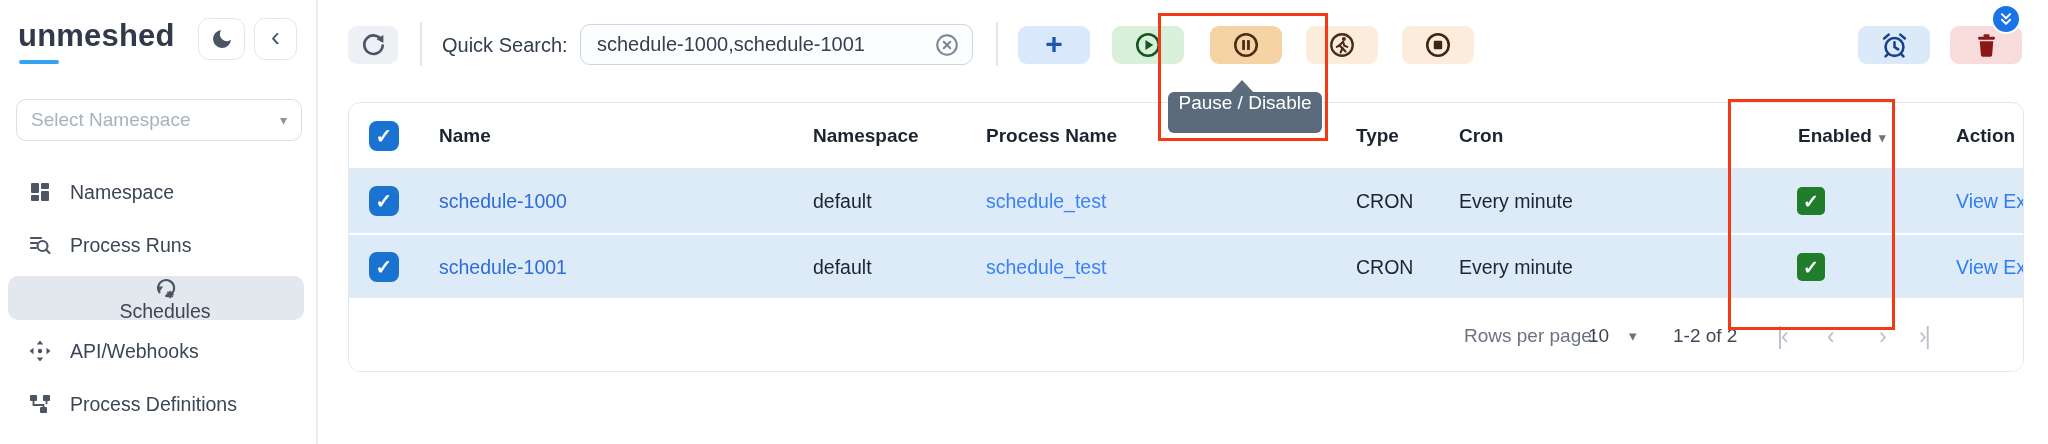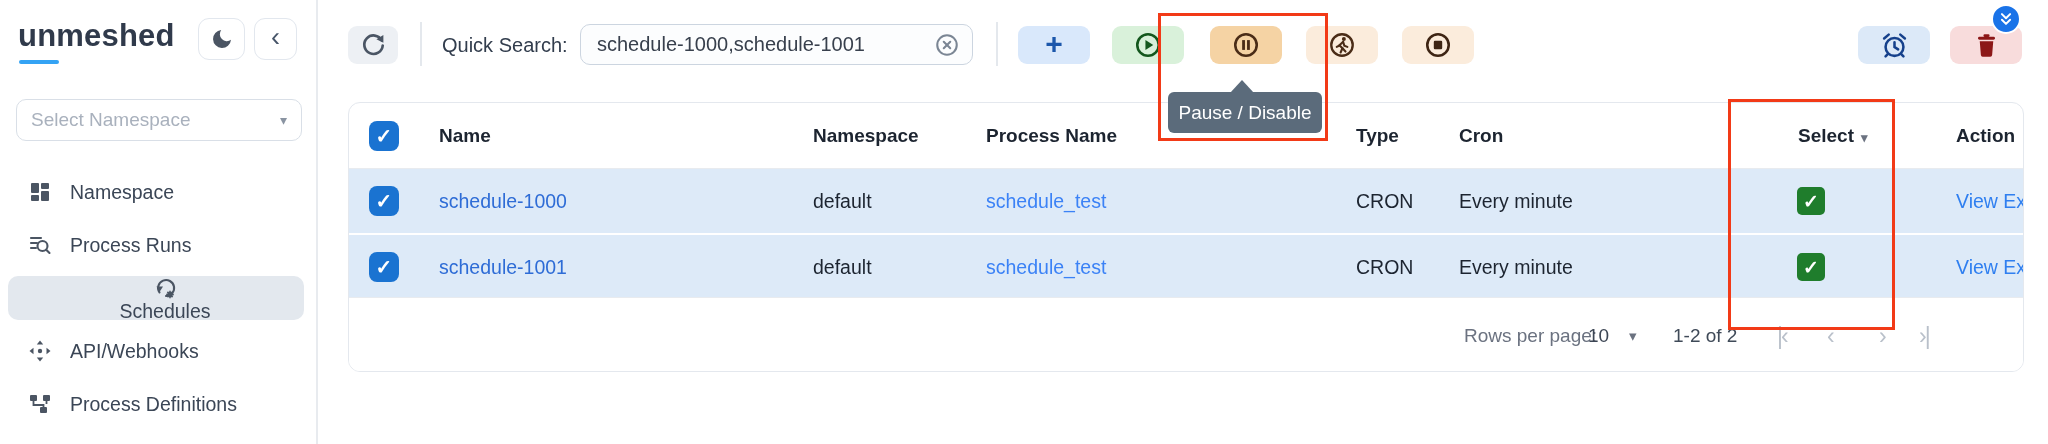--- a/index.html
+++ b/index.html
@@ -57,21 +57,21 @@
   .mc-label { font-size:19px; color:#3f4a58; }
   .foot-item { position:absolute; top:0; height:76px; display:flex; align-items:center; font-size:19px; }
   .rpp-label { left:1115px; color:#6b7280; }
   .rpp-value { left:1239px; color:#3c4654; }
   .rpp-caret { left:1280px; color:#6b7280; font-size:15px; }
   .range-lbl { left:1324px; color:#3f4a58; }
   .pg { color:#b9c0ca; font-size:23px; letter-spacing:-2px; }
   .pg-first { left:1428px; } .pg-prev { left:1478px; } .pg-next { left:1530px; } .pg-last { left:1570px; }
 
   
-  .tooltip { position:absolute; left:1168px; top:92px; width:154px; height:41px; background:#5b6b7b; border-radius:6px; color:#fff; font-size:19px; display:flex; align-items:center; justify-content:center; z-index:60; }
+  .tooltip { position:absolute; left:1168px; top:92px; width:154px; height:41px; background:#5b6b7b; border-radius:6px; color:#fff; font-size:19px; display:flex; align-items:flex-start; justify-content:center; z-index:60; }
   .tooltip-arrow { position:absolute; left:62px; top:-12px; width:0; height:0; border-left:12px solid transparent; border-right:12px solid transparent; border-bottom:13px solid #5b6b7b; }
   .ann { position:absolute; border:3px solid #f23a17; z-index:70; pointer-events:none; }
   .ann-pause { left:1158px; top:13px; width:170px; height:128px; }
   .ann-enabled { left:1728px; top:99px; width:167px; height:231px; }
 </style>
 </head>
 <body>
 
 <div id="page">
 
@@ -263,21 +263,21 @@
         <div class="checkbox">
             <span>✓</span>
           </div>
       </div>
       <div class="th c-name">Name</div>
       <div class="th c-ns">Namespace</div>
       <div class="th c-proc">Process Name</div>
       <div class="th c-type">Type</div>
       <div class="th c-cron">Cron</div>
       <div class="th c-en">
-        <span>Select</span>
+        <span>Enabled</span>
         <span class="sort-caret">▾</span>
       </div>
       <div class="th c-act">Action</div>
     </div>
 
     <div class="trow row1">
       <div class="td c-cb">
         <div class="checkbox">
             <span>✓</span>
           </div>

